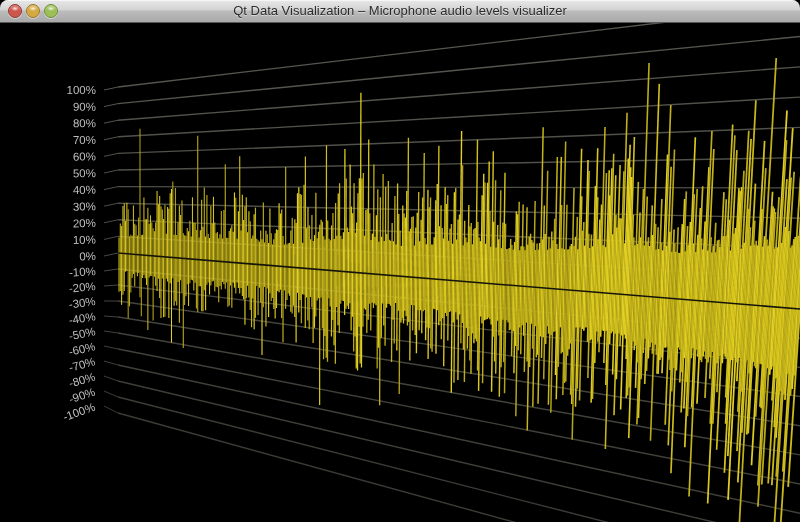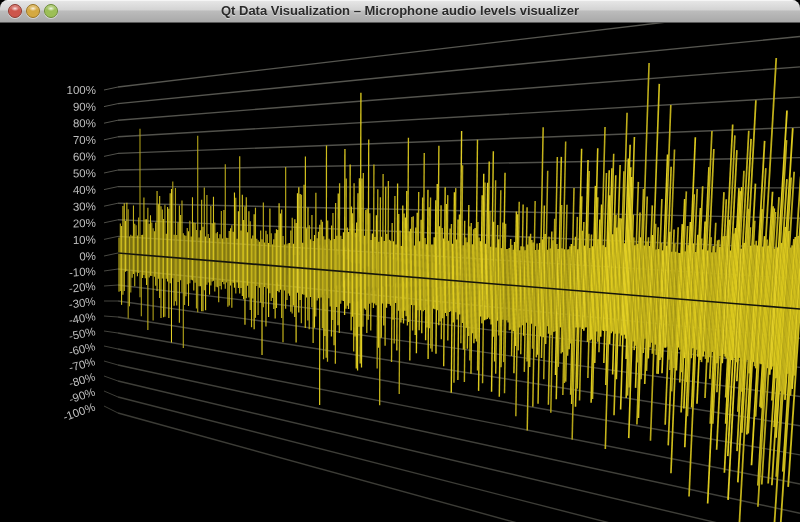--- a/index.html
+++ b/index.html
@@ -17,21 +17,20 @@
   }
   .titlebar {
     height: 22px;
     background: linear-gradient(to bottom, #e8e8e8 0%, #d3d3d3 45%, #bcbcbc 50%, #a9a9a9 100%);
     border-bottom: 1px solid #585858;
     box-shadow: inset 0 1px 0 rgba(255,255,255,0.6);
     position: relative;
     display: flex;
     align-items: center;
     user-select: none;
-    font-weight: bold;
   }
   .traffic-lights {
     position: absolute;
     left: 8px; top: 4px;
     display: flex;
     gap: 4px;
   }
   .tl {
     width: 12px; height: 12px;
     border-radius: 50%;

